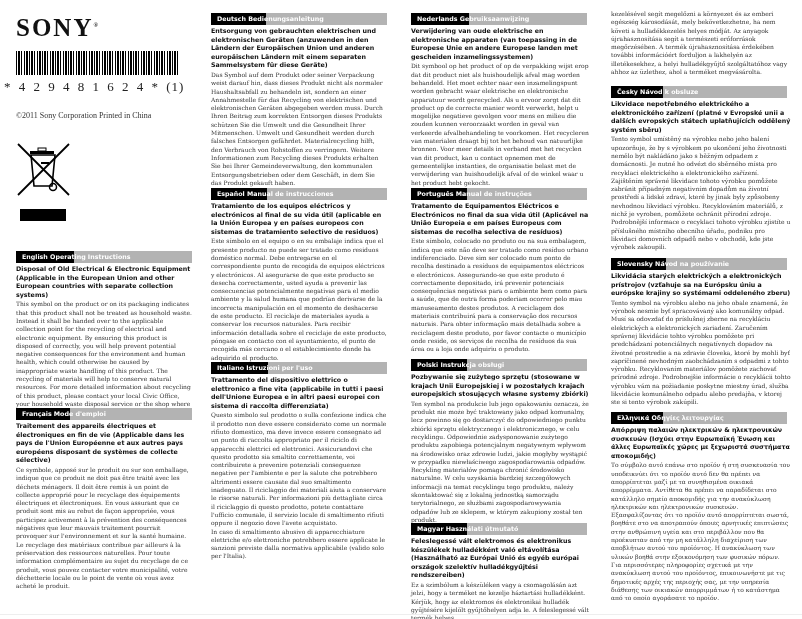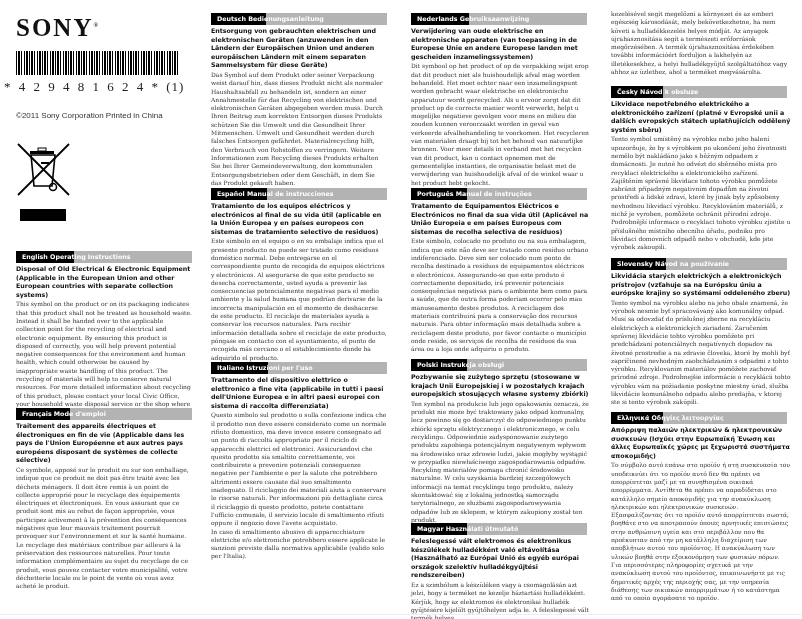--- a/index.html
+++ b/index.html
@@ -2,21 +2,21 @@
 <html><head>
 <meta charset="utf-8">
 <style>
   html, body { margin:0; padding:0; background:#ffffff; }
   body { width:802px; height:619px; position:relative; overflow:hidden; font-family:"DejaVu Serif", serif; color:#222; }
   .logo { position:absolute; left:16px; top:14px; font-family:"Liberation Serif", serif; font-weight:bold; font-size:25px; letter-spacing:2px; color:#111; }
   .logo sup { font-size:6px; }
   .barcode { position:absolute; left:16px; top:51px; width:163px; height:24px;
     background: repeating-linear-gradient(90deg,#000 0 1px,#fff 1px 2px,#000 2px 4px,#fff 4px 5px,#000 5px 6px,#fff 6px 8px,#000 8px 9px,#fff 9px 10px,#000 10px 12px,#fff 12px 13px); }
   .barnum { position:absolute; left:4px; top:79px; font-family:Liberation Serif, serif; font-size:13px; letter-spacing:1px; color:#222; word-spacing:3px; white-space:nowrap; }
-  .copyright { position:absolute; left:16px; top:111px; font-family:Liberation Sans, sans-serif; font-size:8px; color:#333; white-space:nowrap; }
+  .copyright { position:absolute; left:16px; top:111px; font-family:Liberation Serif, serif; font-size:8px; color:#333; white-space:nowrap; }
   .weee { position:absolute; left:16px; top:142px; width:55px; height:55px; }
   .blackbar { position:absolute; left:20px; top:209px; width:46px; height:12px; background:#000; }
   .section { position:absolute; }
   .hdr { position:relative; height:12px; width:176px; background:#b3b3b3; margin-bottom:2px; }
   .hdr .blk { position:absolute; left:0; top:0; height:12px; background:#000; }
   .hdr .txt { position:absolute; left:6px; top:0; line-height:12px; font-family:"DejaVu Sans", sans-serif; font-size:6.3px; font-weight:bold; color:#fff; white-space:nowrap; }
   .ttl { font-family:"DejaVu Sans", sans-serif; font-weight:bold; font-size:6.3px; line-height:8.6px; color:#111; margin:0 0 1px 0; }
   .body { font-family:"DejaVu Serif", serif; font-size:6px; line-height:8.3px; color:#333; margin:0; text-align:left; }
   .bottom-line { position:absolute; left:0; top:614px; width:802px; height:1px; background:#eee; }
 </style>

